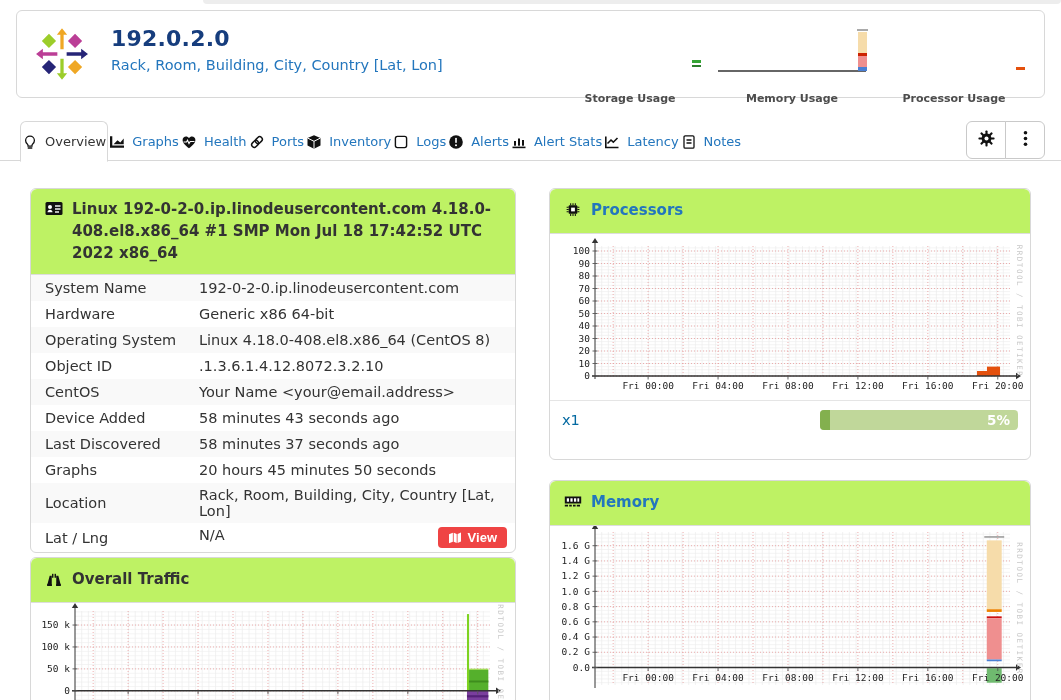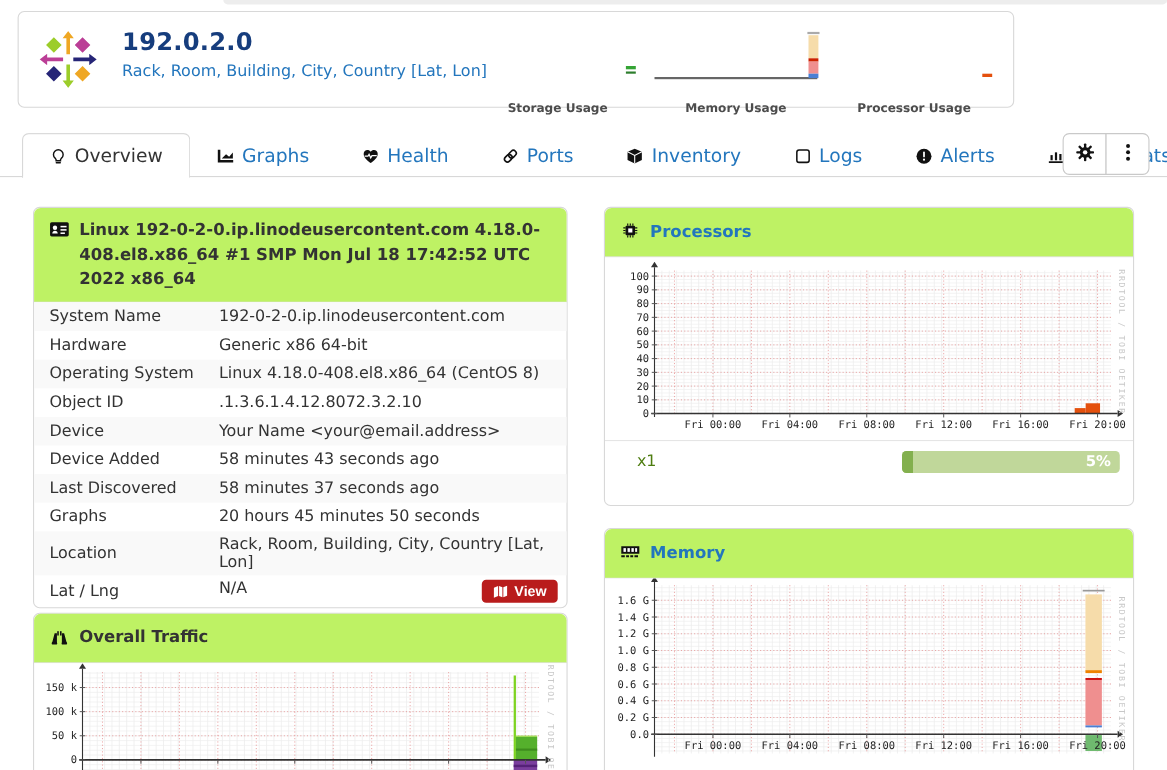--- a/index.html
+++ b/index.html
@@ -1,37 +1,37 @@
 <!DOCTYPE html>
 <html><head>
 <meta charset="utf-8">
 <style>
   html,body{margin:0;padding:0;background:#fff;}
   #page{position:relative;width:1061px;height:700px;overflow:hidden;background:#fff;
         font-family:"DejaVu Sans","Liberation Sans",sans-serif;color:#333;}
   .top-strip{position:absolute;left:203px;top:0;width:858px;height:4px;background:#ededed;border-radius:0 0 5px 5px;}
 
   
-  .header-card{position:absolute;left:16px;top:10px;width:906px;height:88px;border:1px solid #d8d8d8;
+  .header-card{position:absolute;left:16px;top:10px;width:1029px;height:88px;border:1px solid #d8d8d8;
                border-radius:6px;background:#fff;box-sizing:border-box;}
   .logo{position:absolute;left:16px;top:14px;width:58px;height:58px;}
   .head-text{position:absolute;left:94px;top:15px;}
   .head-title{font-size:22px;font-weight:bold;color:#163d7d;letter-spacing:.2px;}
   .head-sub{font-size:14.5px;color:#2376bd;margin-top:6px;cursor:pointer;}
   .minis{position:absolute;right:14px;top:7px;display:flex;gap:10px;}
   .mini{width:152px;}
   .mini-graph{position:relative;height:56px;cursor:pointer;}
   .mini-baseline{position:absolute;left:2px;right:2px;top:52px;height:1.5px;background:#666;}
   .mini-mark{position:absolute;}
   .mini-label{text-align:center;font-size:11px;font-weight:bold;color:#4d4d4d;margin-top:18px;}
 
   
   .tab-bar{position:absolute;left:0;top:120px;width:1061px;height:41px;border-bottom:1px solid #d8d8d8;box-sizing:border-box;}
   .tabs{display:flex;align-items:flex-end;height:41px;padding-left:20px;}
-  .tab{display:flex;align-items:center;gap:7px;padding:0 24px;height:41px;font-size:17px;color:#2376bd;
+  .tab{display:flex;align-items:center;gap:7px;padding:0 1px;height:41px;font-size:13px;color:#2376bd;
        text-decoration:none;cursor:pointer;margin-bottom:-1px;box-sizing:border-box;white-space:nowrap;}
   .tab .ticon{color:#111;display:inline-flex;width:16px;height:16px;}
   .tab .ticon svg{width:16px;height:16px;}
   .tab.active{background:#fff;border:1px solid #d8d8d8;border-bottom:1px solid #fff;border-radius:6px 6px 0 0;color:#333;}
   .btn-group{position:absolute;right:16px;top:1px;display:flex;}
   .btn-group button{width:40px;height:38px;background:#fff;border:1px solid #c9c9c9;display:flex;align-items:center;
                     justify-content:center;cursor:pointer;color:#111;padding:0;}
   .btn-group button:first-child{border-radius:6px 0 0 6px;}
   .btn-group button:last-child{border-radius:0 6px 6px 0;margin-left:-1px;}
   .btn-group svg{width:17px;height:17px;}
@@ -44,31 +44,31 @@
   .card-head .hicon svg{width:18px;height:15px;}
   .card-head.blue .htitle{color:#2376bd;}
   .card-head.slim{padding:11px 14px;}
 
   #device-card{left:30px;top:188px;width:486px;}
   table.info{width:100%;border-collapse:collapse;font-size:14.5px;}
   table.info tr:nth-child(odd){background:#f9f9f9;}
   table.info td{padding:4px 0;vertical-align:middle;height:18px;}
   td.lbl{width:154px;padding-left:14px!important;}
   td.val{padding-right:8px!important;}
-  .view-btn{float:right;margin-right:0;background:#b91c1c;color:#fff;border:none;border-radius:4px;font-size:13px;
+  .view-btn{float:right;margin-right:0;background:#ef4444;color:#fff;border:none;border-radius:4px;font-size:13px;
             font-weight:bold;padding:3px 10px;display:inline-flex;gap:6px;align-items:center;cursor:pointer;}
   .view-btn svg{width:14px;height:12px;}
 
   #traffic-card{left:30px;top:557px;width:486px;height:290px;}
   #proc-card{left:549px;top:188px;width:482px;height:272px;}
   #mem-card{left:549px;top:480px;width:482px;height:245px;}
   .gsvg{display:block;}
   .cpu-row{display:flex;align-items:center;padding:9px 12px;border-top:1px solid #e5e5e5;font-size:14.5px;}
   .cpu-name{color:#2376bd;width:150px;line-height:1.5;cursor:pointer;}
-  .cpu-count{color:#4d7c0f;flex:none;margin-left:17px;width:110px;}
+  .cpu-count{color:#0369a1;flex:none;margin-left:0px;width:110px;}
   .progress{width:198px;height:20px;background:#c0d79a;border-radius:4px;position:relative;overflow:hidden;margin-left:auto;}
   .progress .fill{position:absolute;left:0;top:0;bottom:0;background:#83b04e;}
   .progress .pct{position:absolute;right:8px;top:0;line-height:20px;color:#fff;font-weight:bold;font-size:13.5px;}
 </style>
 </head>
 <body>
 
 <div id="page">
   <div class="top-strip"></div>
 
@@ -267,21 +267,21 @@
           </tr>
           <tr>
             <td class="lbl">Operating System</td>
             <td class="val">Linux 4.18.0-408.el8.x86_64 (CentOS 8)</td>
           </tr>
           <tr>
             <td class="lbl">Object ID</td>
             <td class="val">.1.3.6.1.4.12.8072.3.2.10</td>
           </tr>
           <tr>
-            <td class="lbl">Device</td>
+            <td class="lbl">CentOS</td>
             <td class="val">Your Name &lt;your@email.address&gt;</td>
           </tr>
           <tr>
             <td class="lbl">Device Added</td>
             <td class="val">58 minutes 43 seconds ago</td>
           </tr>
           <tr>
             <td class="lbl">Last Discovered</td>
             <td class="val">58 minutes 37 seconds ago</td>
           </tr>

